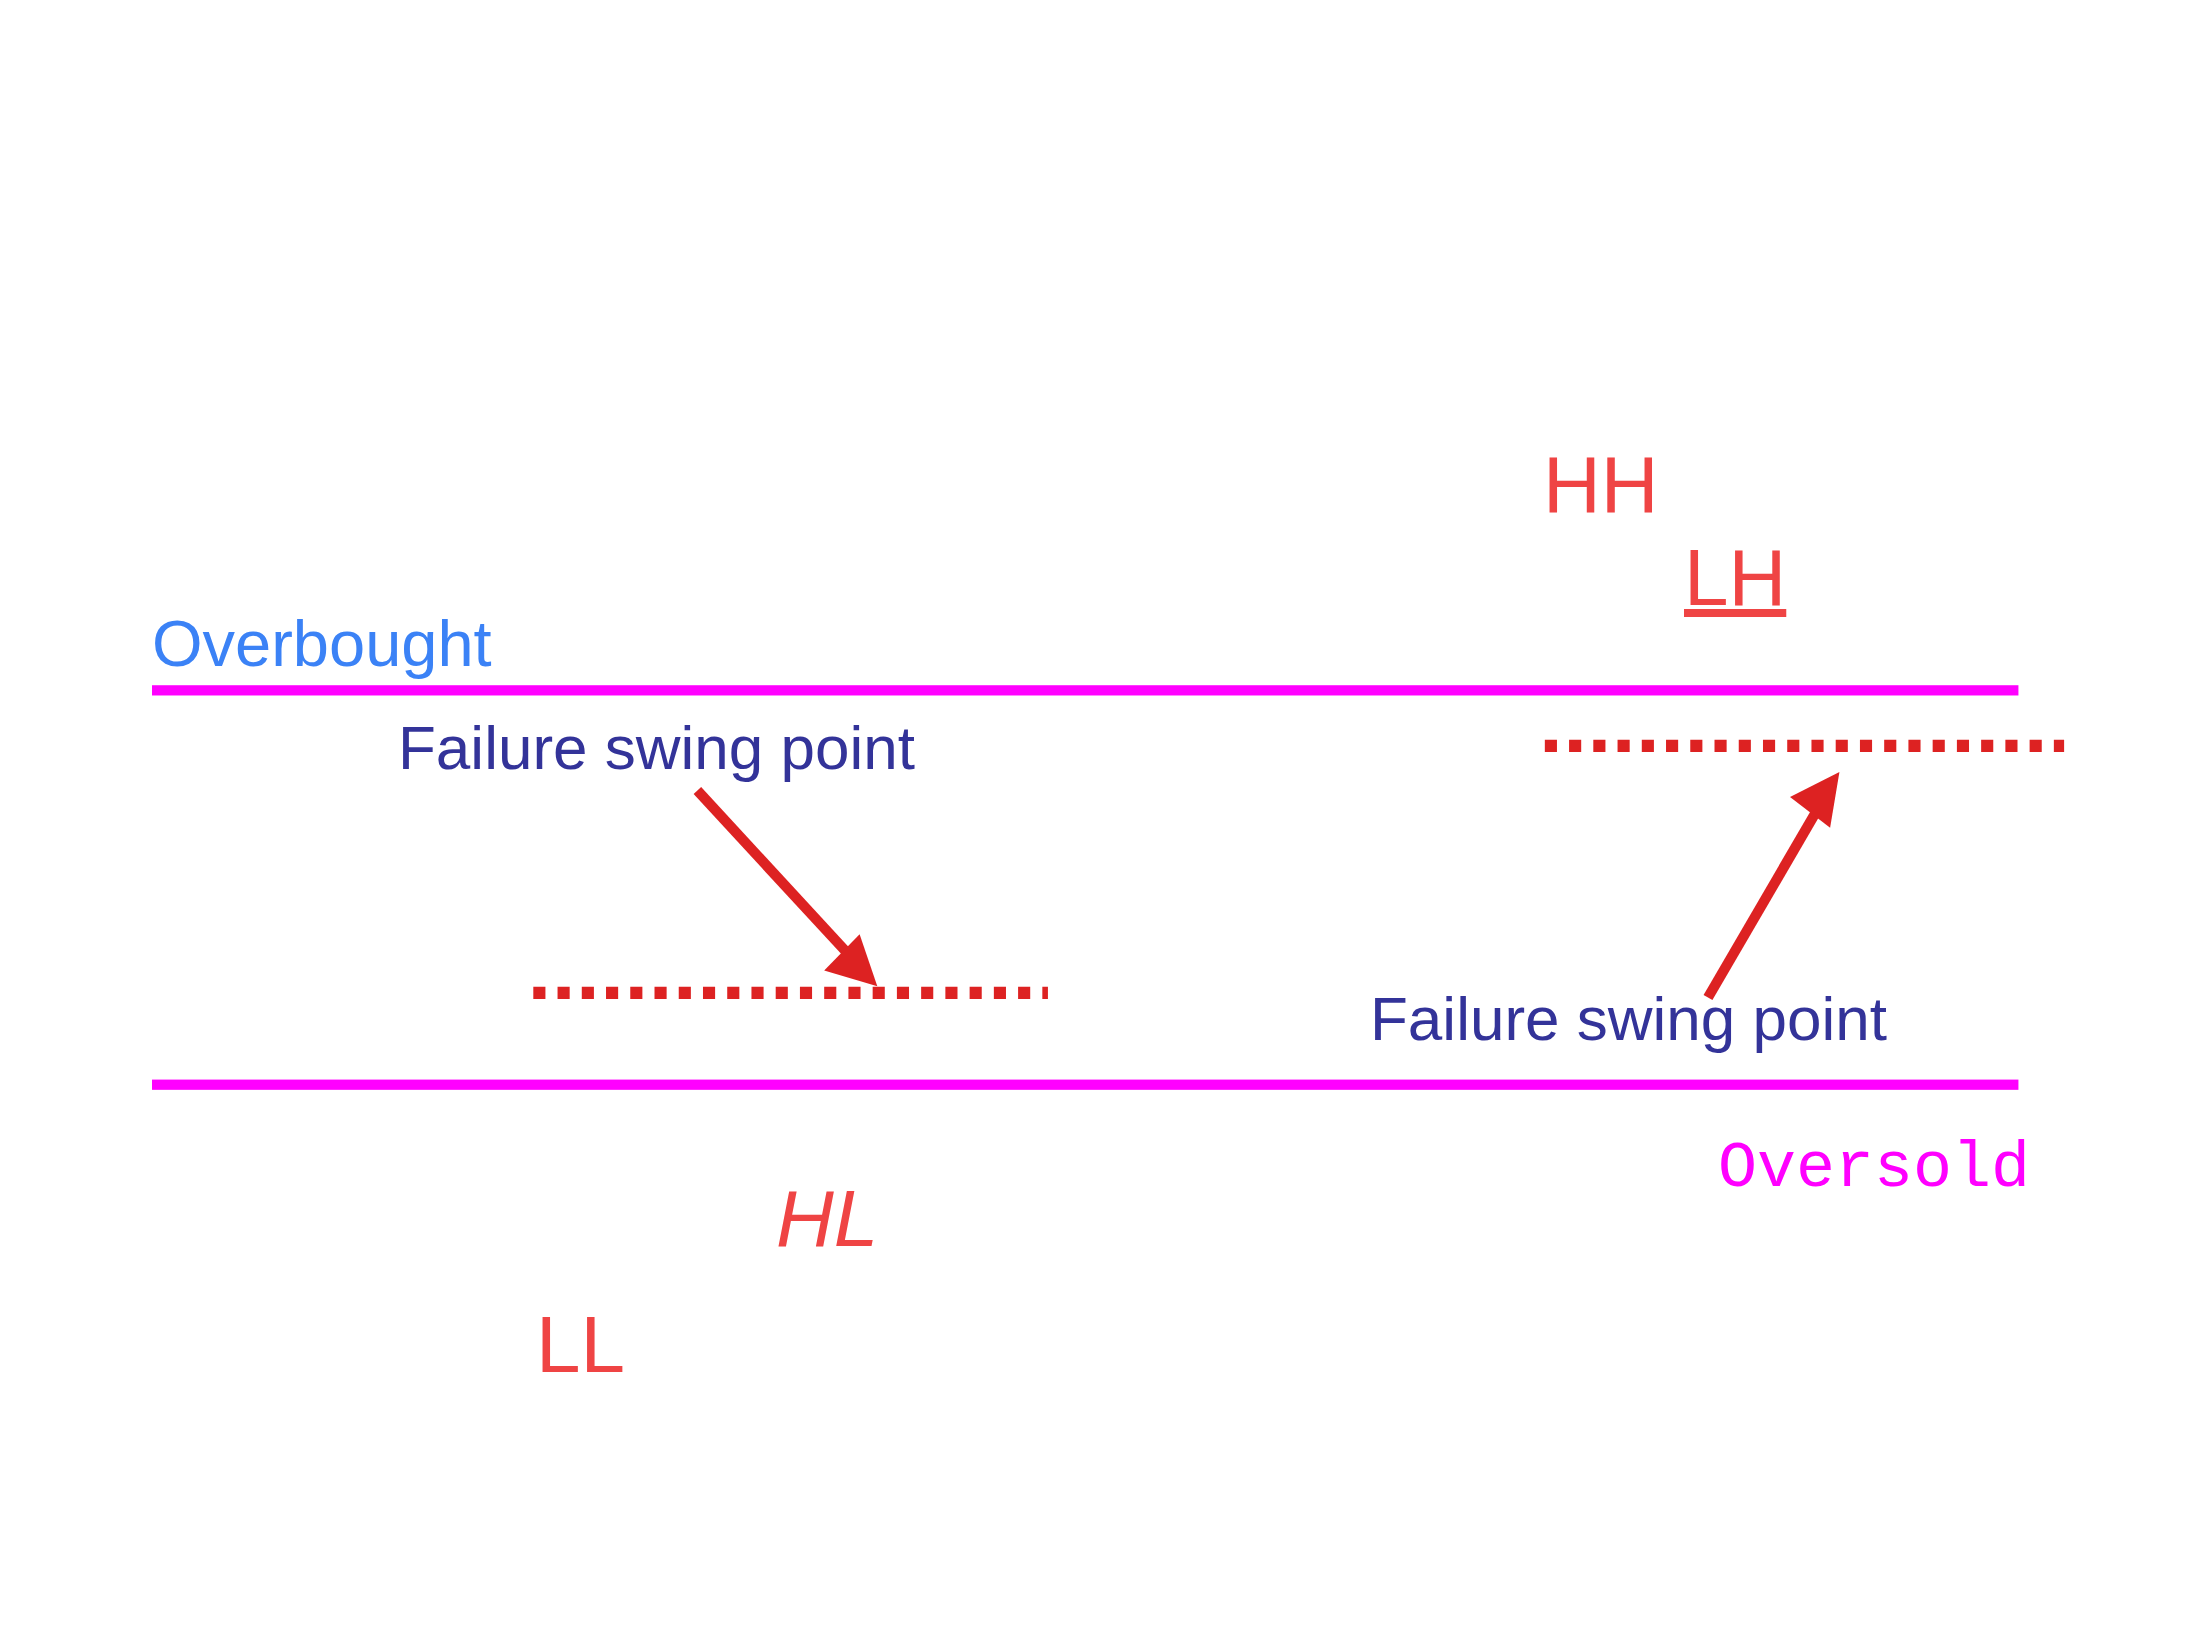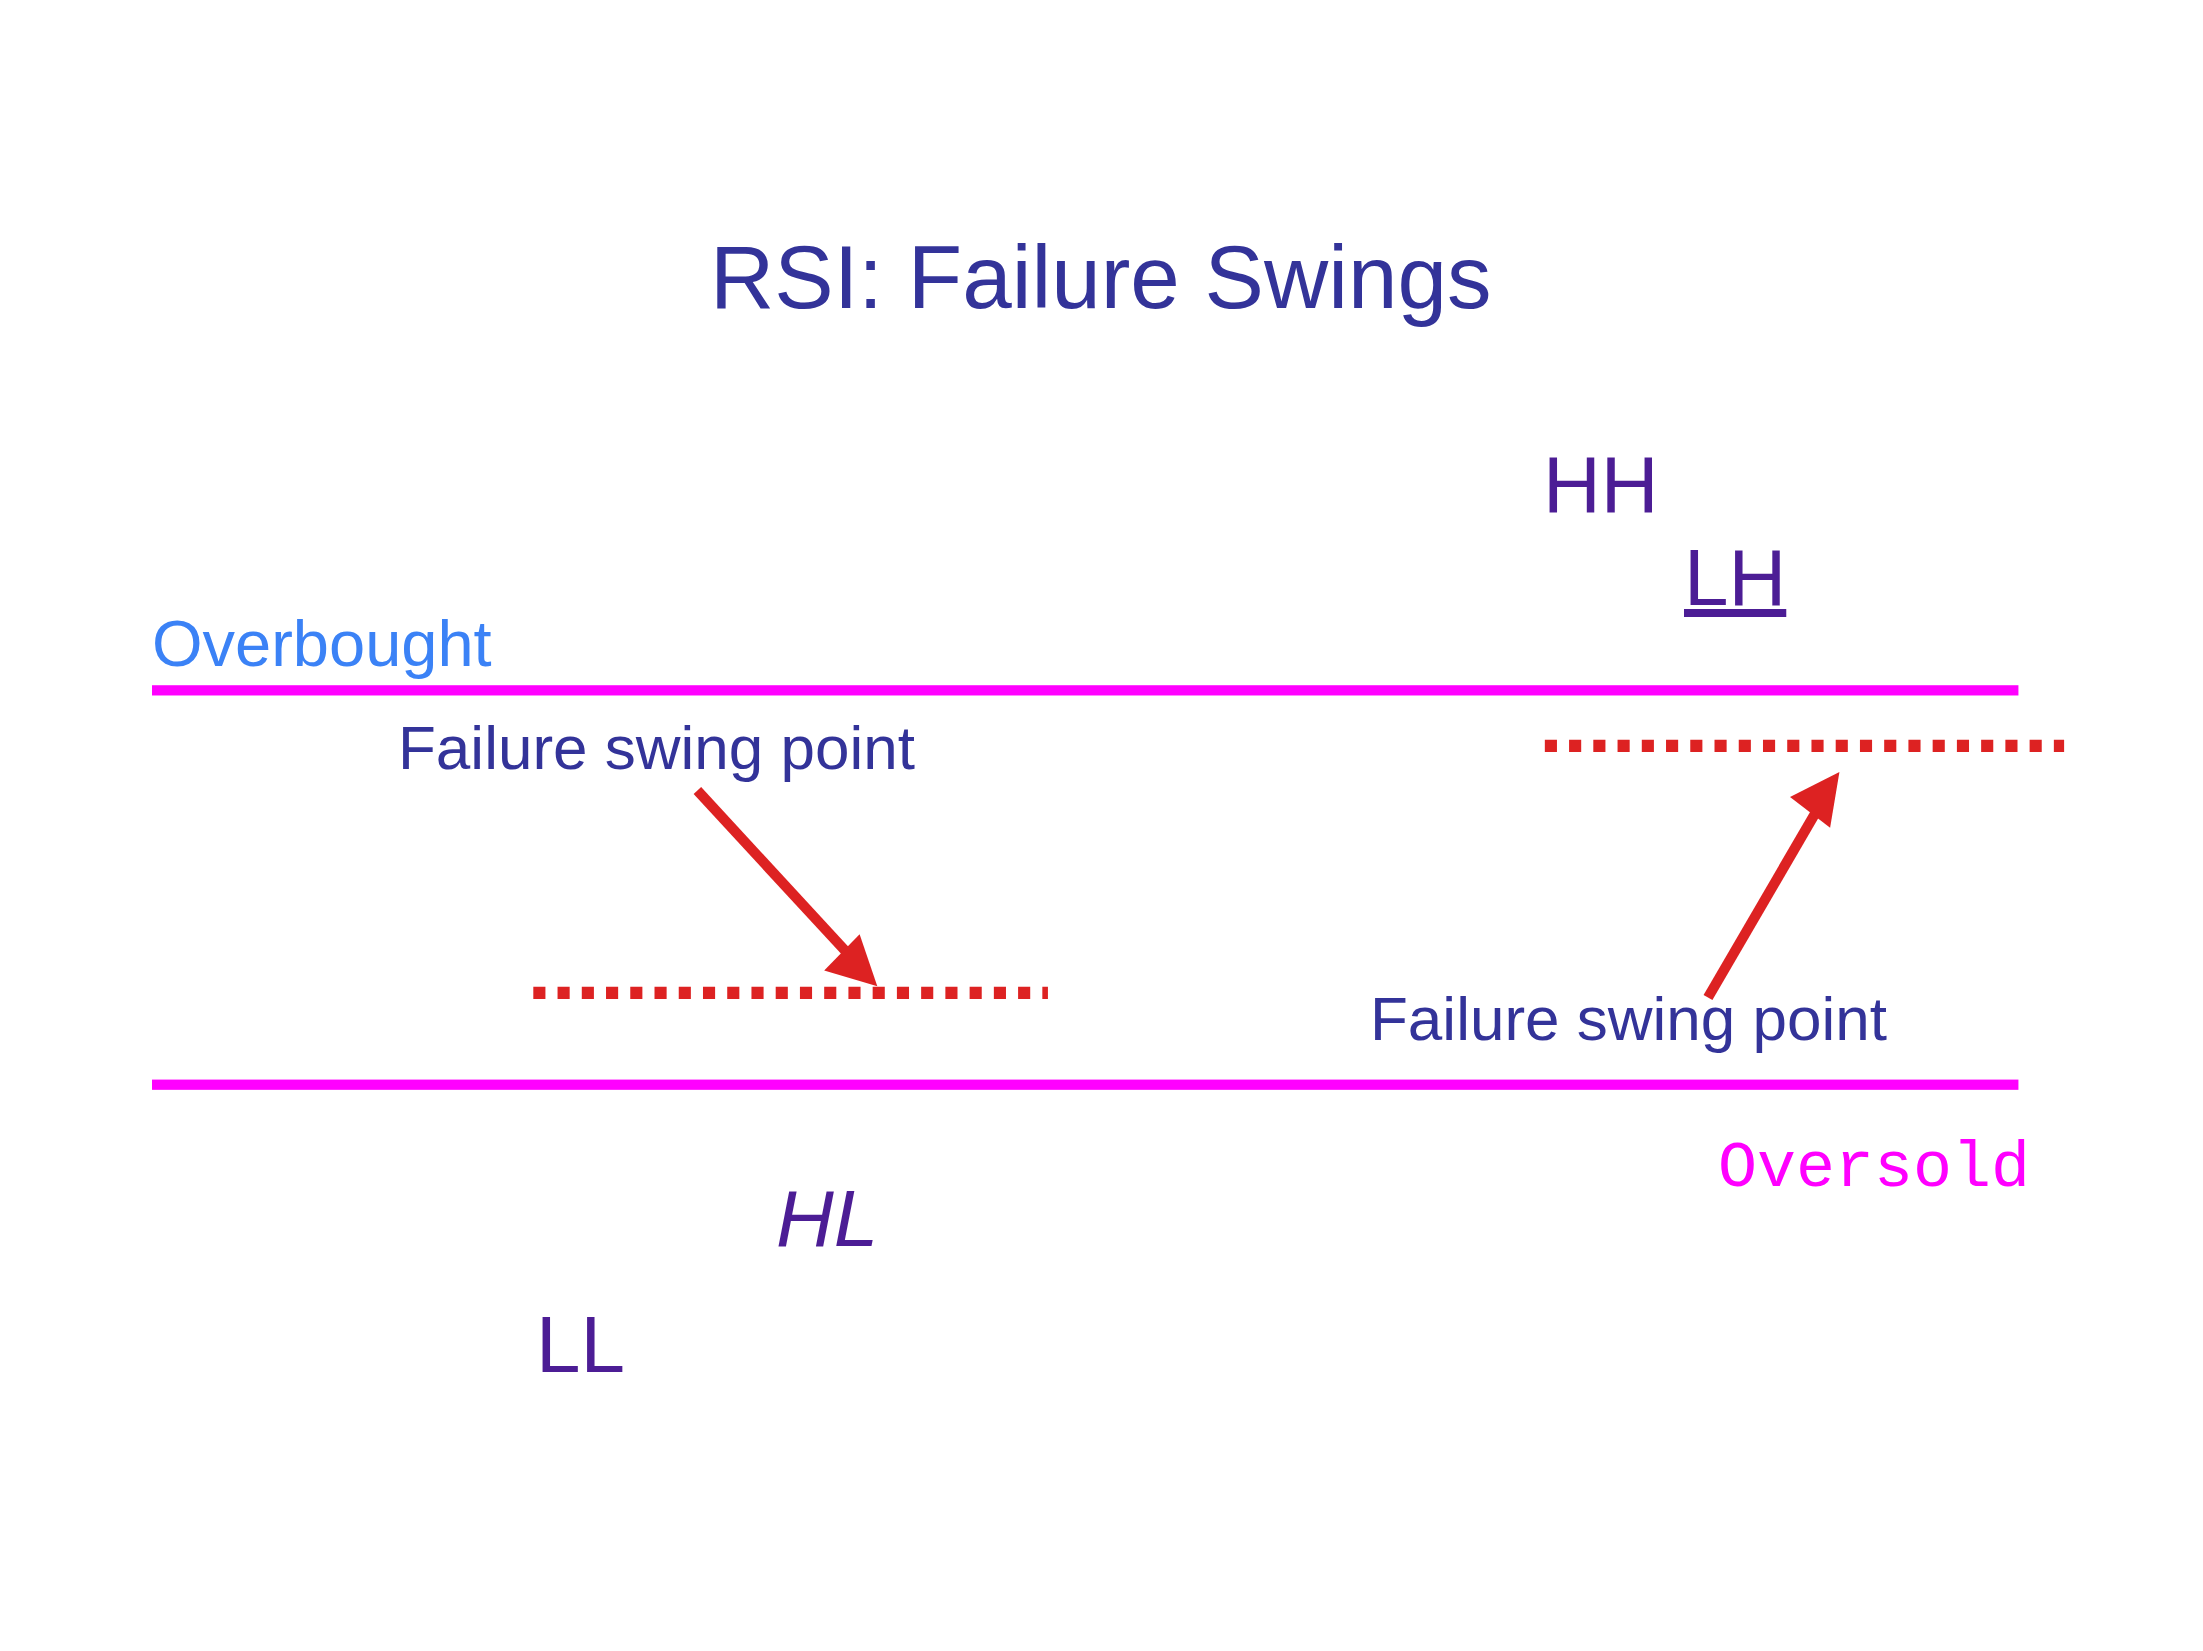--- a/index.html
+++ b/index.html
@@ -56,21 +56,21 @@
     color: #333399;
   }
   #fsp-right {
     left: 1370px;
     top: 988px;
     font-size: 62px;
     color: #333399;
   }
   .swing-label {
     font-size: 80px;
-    color: #4c1d95;
+    color: #ef4444;
   }
   #label-hh { left: 1543px; top: 445px; }
   #label-lh { left: 1684px; top: 538px; text-decoration: underline; }
   #label-hl { left: 776px; top: 1179px; font-style: italic; }
   #label-ll { left: 536px; top: 1305px; }
 </style>
 </head>
 <body>
 
 <div id="slide">
@@ -90,21 +90,20 @@
       <polygon points="941,1058 884,1041 922,1002" fill="#dd2222"></polygon>
     </g>
 
     <g>
       <line x1="1832" y1="1070" x2="1963" y2="845" stroke="#dd2222" stroke-width="11" stroke-linecap="butt"></line>
       <polygon points="1973,828 1963,888 1920,855" fill="#dd2222"></polygon>
     </g>
 
   </svg>
 
-  <div class="txt" id="title">RSI: Failure Swings</div>
 
   <div class="txt" id="label-overbought">Overbought</div>
 
   <div class="txt" id="label-oversold">Oversold</div>
 
   <div class="txt" id="fsp-left">Failure swing point</div>
 
   <div class="txt" id="fsp-right">Failure swing point</div>
 
   <div class="txt swing-label" id="label-hh">HH</div>

